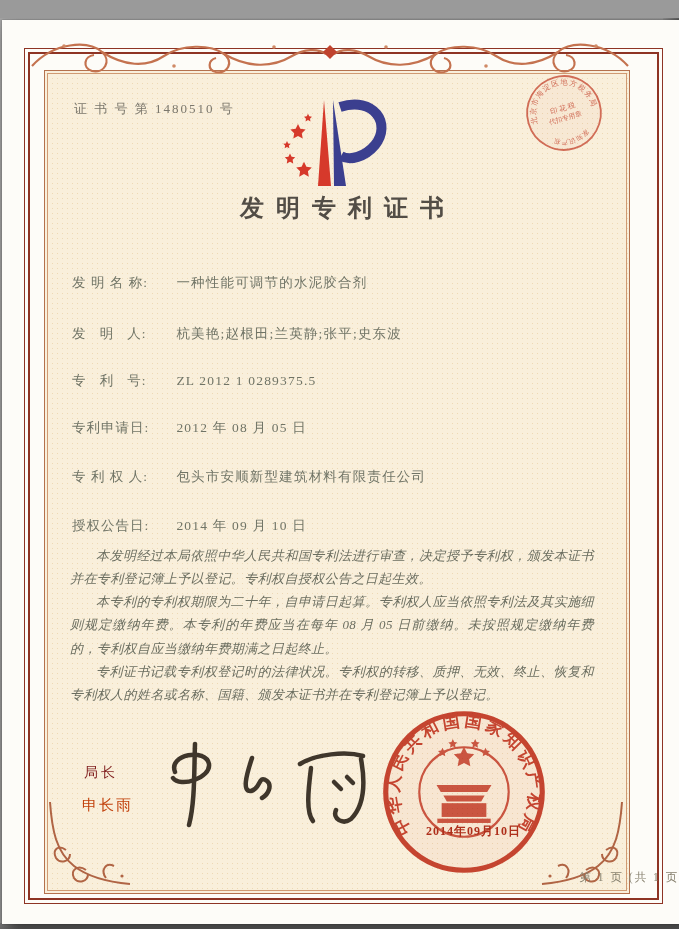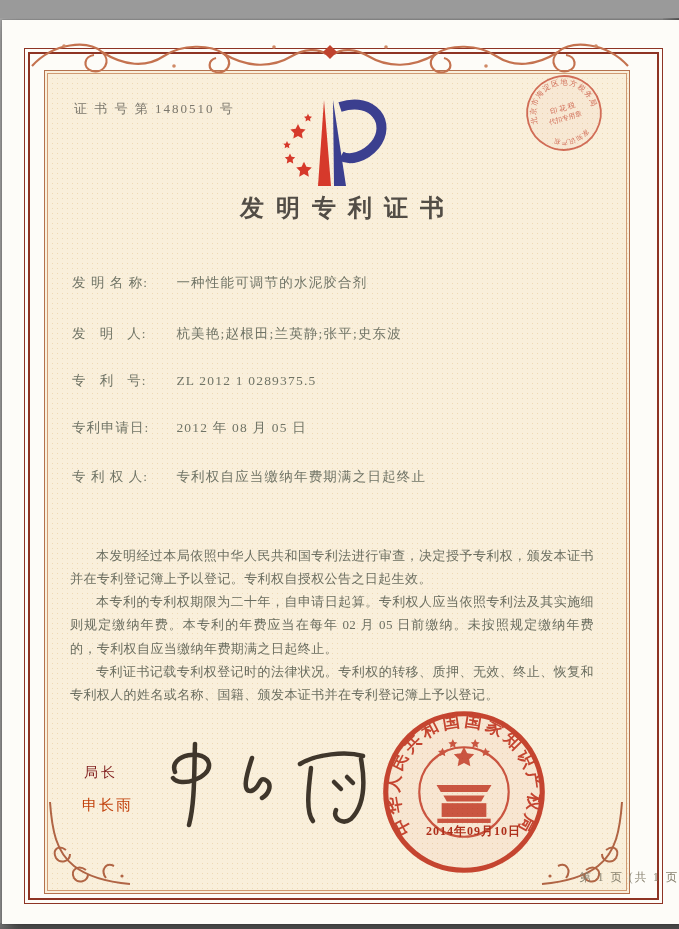--- a/index.html
+++ b/index.html
@@ -25,21 +25,21 @@
   .cert-number{position:absolute;left:72px;top:80px;font-size:13px;letter-spacing:2px;
          color:#7b776c;z-index:2;}
   .logo{position:absolute;left:276px;top:74px;z-index:2;}
   .doc-title{position:absolute;left:0;right:0;top:172px;text-align:center;font-size:24px;
          font-weight:600;letter-spacing:3px;color:#524d46;z-index:2;}
   .field-row{position:absolute;left:70px;font-size:13.5px;color:#707466;letter-spacing:1px;z-index:2;}
   .field-label{display:inline-block;width:100px;white-space:pre;}
   .field-value{letter-spacing:1.2px;}
   .paras{position:absolute;left:68px;top:524px;width:524px;z-index:2;}
   .paras p{margin:0;text-indent:2em;font-size:13px;line-height:1.78;color:#6b6e60;
-         letter-spacing:.4px;text-align:justify;}
+         letter-spacing:.4px;text-align:justify;font-style:italic;}
   .signer-title{position:absolute;left:82px;top:744px;font-size:14px;letter-spacing:3px;color:#7f1d1d;z-index:2;}
   .signer-name{position:absolute;left:80px;top:776px;font-size:15px;letter-spacing:2px;color:#c2410c;z-index:2;}
   .signature{position:absolute;left:148px;top:712px;z-index:3;}
   .seal{position:absolute;left:376px;top:686px;z-index:4;mix-blend-mode:multiply;opacity:.93;}
   .seal-date{position:absolute;left:384px;top:803px;width:160px;font-size:12px;font-weight:bold;
          letter-spacing:1px;color:#ae2f1b;z-index:6;margin-left:40px;}
   .tax-stamp{position:absolute;left:519px;top:50px;z-index:5;mix-blend-mode:multiply;opacity:.85;
          transform:rotate(-16deg);}
   .footer-page{position:absolute;left:0;right:0;top:850px;text-align:right;font-size:11.5px;
          letter-spacing:2px;color:#87816f;z-index:2;}
@@ -118,26 +118,30 @@
     <div class="field-row" style="top:352px">
       <span class="field-label">专   利   号:</span>
       <span class="field-value">ZL 2012 1 0289375.5</span>
     </div>
     <div class="field-row" style="top:399px">
       <span class="field-label">专利申请日:</span>
       <span class="field-value">2012 年 08 月 05 日</span>
     </div>
     <div class="field-row" style="top:448px">
       <span class="field-label">专 利 权 人:</span>
-      <span class="field-value">专利权自应当缴纳年费期满之日起终止</span>
+      <span class="field-value">包头市安顺新型建筑材料有限责任公司</span>
+    </div>
+    <div class="field-row" style="top:497px">
+      <span class="field-label">授权公告日:</span>
+      <span class="field-value">2014 年 09 月 10 日</span>
     </div>
 
     <div class="paras">
       <p>本发明经过本局依照中华人民共和国专利法进行审查，决定授予专利权，颁发本证书并在专利登记簿上予以登记。专利权自授权公告之日起生效。</p>
-      <p>本专利的专利权期限为二十年，自申请日起算。专利权人应当依照专利法及其实施细则规定缴纳年费。本专利的年费应当在每年 02 月 05 日前缴纳。未按照规定缴纳年费的，专利权自应当缴纳年费期满之日起终止。</p>
+      <p>本专利的专利权期限为二十年，自申请日起算。专利权人应当依照专利法及其实施细则规定缴纳年费。本专利的年费应当在每年 08 月 05 日前缴纳。未按照规定缴纳年费的，专利权自应当缴纳年费期满之日起终止。</p>
       <p>专利证书记载专利权登记时的法律状况。专利权的转移、质押、无效、终止、恢复和专利权人的姓名或名称、国籍、颁发本证书并在专利登记簿上予以登记。</p>
     </div>
 
     <div class="signer-title">局长</div>
     <div class="signer-name">申长雨</div>
 
     <svg class="signature" width="235" height="100" viewBox="0 0 235 100" stroke="#3f362b" stroke-width="4.5" fill="none" stroke-linecap="round">
       <path d="M45,12 C44,40 45,70 39,93"></path>
       <path d="M25,40 C18,22 56,16 59,32 C61,46 30,56 23,46"></path>
       <path d="M102,26 C96,44 92,60 101,59 C111,57 108,42 117,49 C122,53 119,62 112,66"></path>

